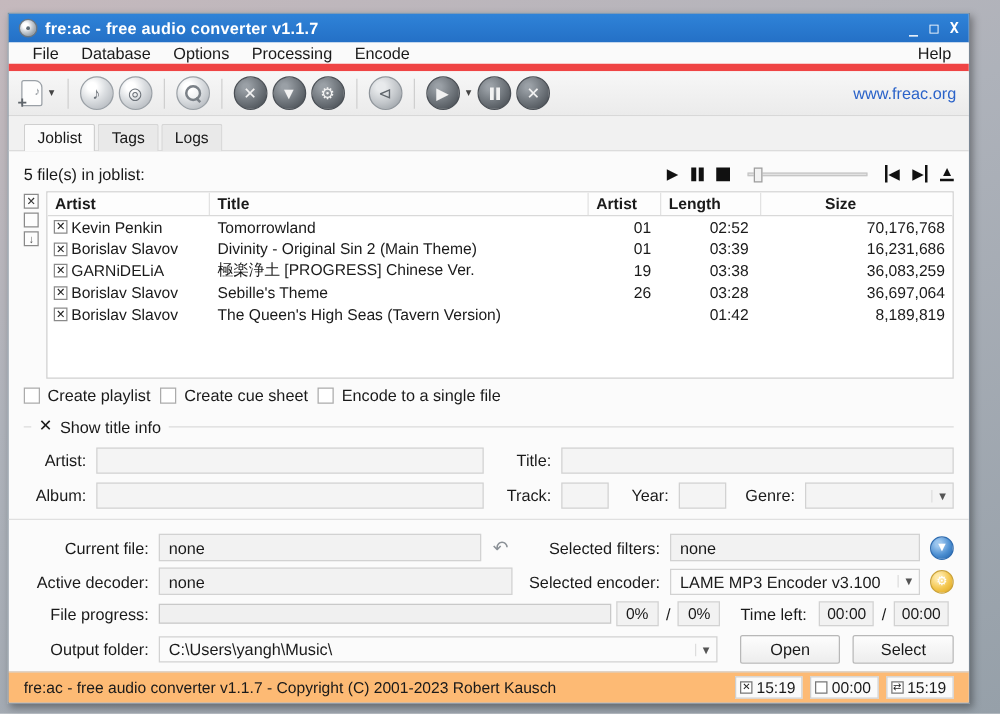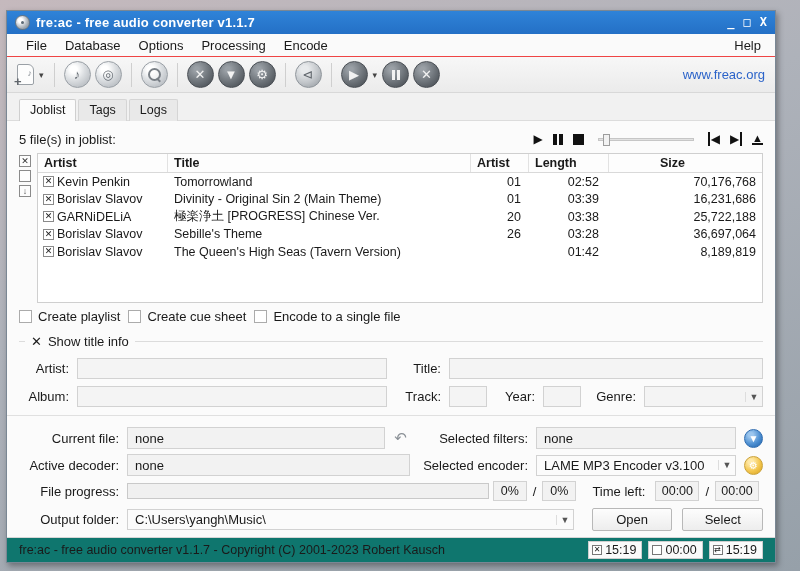--- a/index.html
+++ b/index.html
@@ -18,21 +18,21 @@
   
   .titlebar { height:23px; background:linear-gradient(#2f83d8,#2470c6); display:flex; align-items:center; padding:0 8px; flex:0 0 auto; }
   .titlebar .appicon { width:15px; height:15px; border-radius:50%;
     background:radial-gradient(circle at 35% 35%, #ffffff 0 18%, #cfd4d9 40%, #9aa3ab 70%, #e8ecef 100%);
     border:1px solid #6b7680; margin-right:6px; position:relative; }
   .titlebar .appicon::after{content:"";position:absolute;left:5px;top:5px;width:3px;height:3px;border-radius:50%;background:#5d6a75;}
   .titlebar .title { color:#fff; font-weight:bold; font-size:13px; letter-spacing:.2px; }
   .winctl { margin-left:auto; display:flex; gap:9px; color:#fff; font-weight:bold; font-size:12px; font-family:"DejaVu Sans Mono",monospace; }
   .winctl span { cursor:default; line-height:15px; }
   
-  .menubar { height:23px; background:#fafafa; display:flex; align-items:center; padding:0 10px; gap:0; border-bottom:1px solid #ef4444; flex:0 0 auto;}
+  .menubar { height:23px; background:#fafafa; display:flex; align-items:center; padding:0 10px; gap:0; border-bottom:6px solid #ef4444; flex:0 0 auto;}
   .menubar .mitem { padding:2px 9px; }
   .menubar .help { margin-left:auto; padding:2px 4px; }
   
   .toolbar { height:36px; background:linear-gradient(#f7f7f7,#ebebeb); border-bottom:1px solid #d8d8d8; display:flex; align-items:center; padding:0 10px; gap:4px; flex:0 0 auto;}
   .tbtn { width:27px; height:27px; border-radius:50%; display:flex; align-items:center; justify-content:center; font-size:13px; }
   .tbtn.silver { background:radial-gradient(circle at 35% 30%, #ffffff 0 15%, #dcdfe2 45%, #a8adb3 100%); border:1px solid #9aa0a6; color:#6a7077; }
   .tbtn.dark { background:radial-gradient(circle at 35% 30%, #9aa0a6 0 10%, #6b7177 55%, #3f444a 100%); border:1px solid #4a4f55; color:#f2f2f2; }
   .tbtn.mid { background:radial-gradient(circle at 35% 30%, #e8eaec 0 15%, #c2c6ca 55%, #8f959b 100%); border:1px solid #8f959b; color:#5f656b; }
   .tsep { width:1px; height:24px; background:#cfcfcf; margin:0 5px; }
   .caret { font-size:9px; color:#444; margin:0 1px; }
@@ -99,21 +99,21 @@
   .iconbtn { width:19px; height:19px; border-radius:50%; margin-left:8px; display:flex; align-items:center; justify-content:center; font-size:10px; color:#fff; flex:0 0 auto;}
   .iconbtn.blue { background:radial-gradient(circle at 35% 30%, #9cc6ee 0 15%, #4e90d2 55%, #1c5fa8 100%); border:1px solid #2f6cb0;}
   .iconbtn.gold { background:radial-gradient(circle at 35% 30%, #ffe9a8 0 15%, #f3c64e 55%, #d9a21c 100%); border:1px solid #caa23a;}
   .iconbtn.gray { background:none; color:#8a9096; font-size:15px; margin-left:6px;}
   .pbar { flex:1; height:16px; background:#f0f0f0; border:1px solid #c9c9c9; }
   .pctbox { width:34px; height:20px; background:#f2f2f2; border:1px solid #d2d2d2; display:flex; align-items:center; justify-content:center; margin:0 4px; font-size:12.5px;}
   .timebox { width:44px; height:20px; background:#f2f2f2; border:1px solid #d2d2d2; display:flex; align-items:center; justify-content:center; margin:0 4px; font-size:12.5px;}
   .slash { margin:0 2px; }
   .btn { height:23px; background:linear-gradient(#fdfdfd,#ededed); border:1px solid #b8b8b8; border-radius:2px; display:flex; align-items:center; justify-content:center; font-size:13px; width:82px; }
   
-  .statusbar { margin-top:auto; height:25px; background:#0f766e; border-top:1px solid #d6d6d6; display:flex; align-items:center; padding:0 12px; font-size:12.5px; flex:0 0 auto;}
+  .statusbar { margin-top:auto; height:25px; background:#fdba74; border-top:1px solid #d6d6d6; display:flex; align-items:center; padding:0 12px; font-size:12.5px; flex:0 0 auto;}
   .sbtimes { margin-left:auto; display:flex; gap:6px; }
   .sbt { display:flex; align-items:center; gap:3px; background:#fafafa; border:1px solid #cfcfcf; padding:1px 5px 1px 3px; height:18px;}
   .sbicon { width:10px; height:10px; border:1px solid #777; background:#fff; font-size:8px; line-height:8px; text-align:center; color:#222;}
 </style>
 </head>
 <body>
 
 <div class="window">
 
   <div class="titlebar">
@@ -242,23 +242,23 @@
           <span class="c-track">01</span>
           <span class="c-length">03:39</span>
           <span class="c-size">16,231,686</span>
         </div>
         <div class="jrow">
           <span class="c-artist">
               <span class="rowchk">✕</span>
               <span>GARNiDELiA</span>
             </span>
           <span class="c-title">極楽浄土 [PROGRESS] Chinese Ver.</span>
-          <span class="c-track">20</span>
+          <span class="c-track">19</span>
           <span class="c-length">03:38</span>
-          <span class="c-size">25,722,188</span>
+          <span class="c-size">36,083,259</span>
         </div>
         <div class="jrow">
           <span class="c-artist">
               <span class="rowchk">✕</span>
               <span>Borislav Slavov</span>
             </span>
           <span class="c-title">Sebille's Theme</span>
           <span class="c-track">26</span>
           <span class="c-length">03:28</span>
           <span class="c-size">36,697,064</span>

